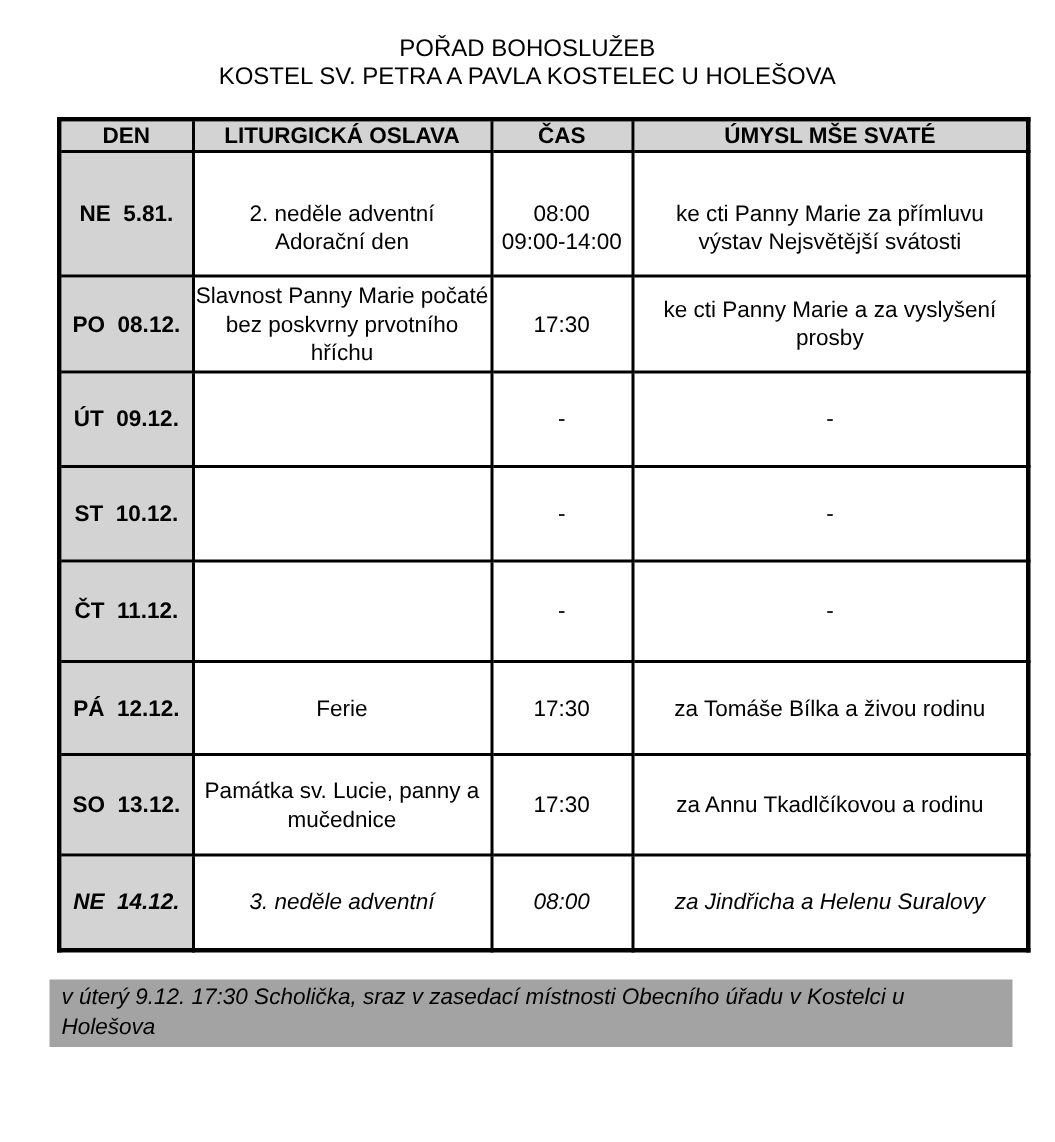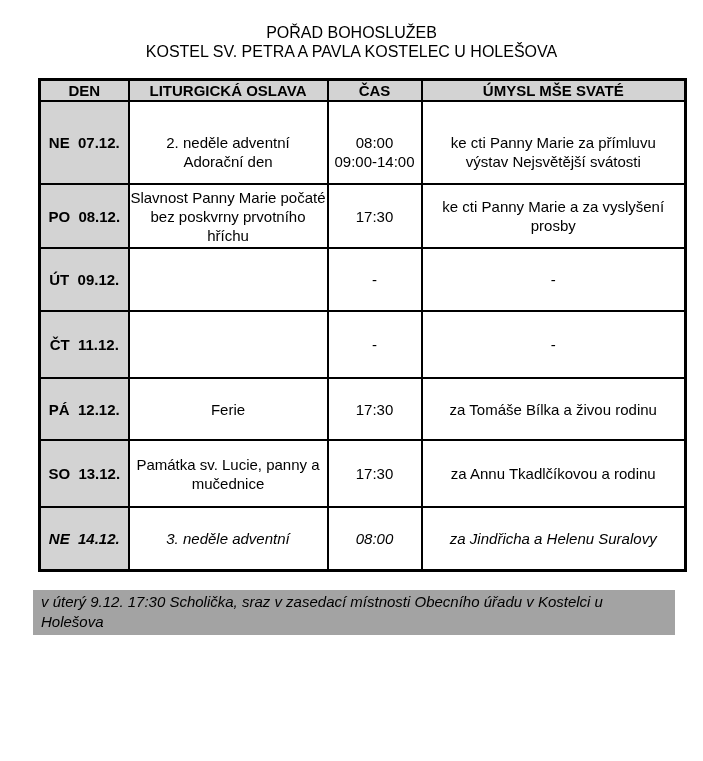--- a/index.html
+++ b/index.html
@@ -115,21 +115,21 @@
   <thead>
     <tr>
       <th>DEN</th>
       <th>LITURGICKÁ OSLAVA</th>
       <th>ČAS</th>
       <th>ÚMYSL MŠE SVATÉ</th>
     </tr>
   </thead>
   <tbody>
     <tr class="r0">
-      <td class="day">NE  07.12.</td>
+      <td class="day">NE  5.81.</td>
       <td class="cell">
         <div class="stack">
           <div>2. neděle adventní</div>
           <div>Adorační den</div>
         </div>
       </td>
       <td class="cell">
         <div class="stack">
           <div>08:00</div>
           <div>09:00-14:00</div>
@@ -143,20 +143,26 @@
       </td>
     </tr>
     <tr class="r1">
       <td class="day">PO  08.12.</td>
       <td class="cell">Slavnost Panny Marie počaté bez poskvrny prvotního hříchu</td>
       <td class="cell">17:30</td>
       <td class="cell">ke cti Panny Marie a za vyslyšení prosby</td>
     </tr>
     <tr class="r2">
       <td class="day">ÚT  09.12.</td>
+      <td class="cell"></td>
+      <td class="cell">-</td>
+      <td class="cell">-</td>
+    </tr>
+    <tr class="r3">
+      <td class="day">ST  10.12.</td>
       <td class="cell"></td>
       <td class="cell">-</td>
       <td class="cell">-</td>
     </tr>
     <tr class="r4">
       <td class="day">ČT  11.12.</td>
       <td class="cell"></td>
       <td class="cell">-</td>
       <td class="cell">-</td>
     </tr>

